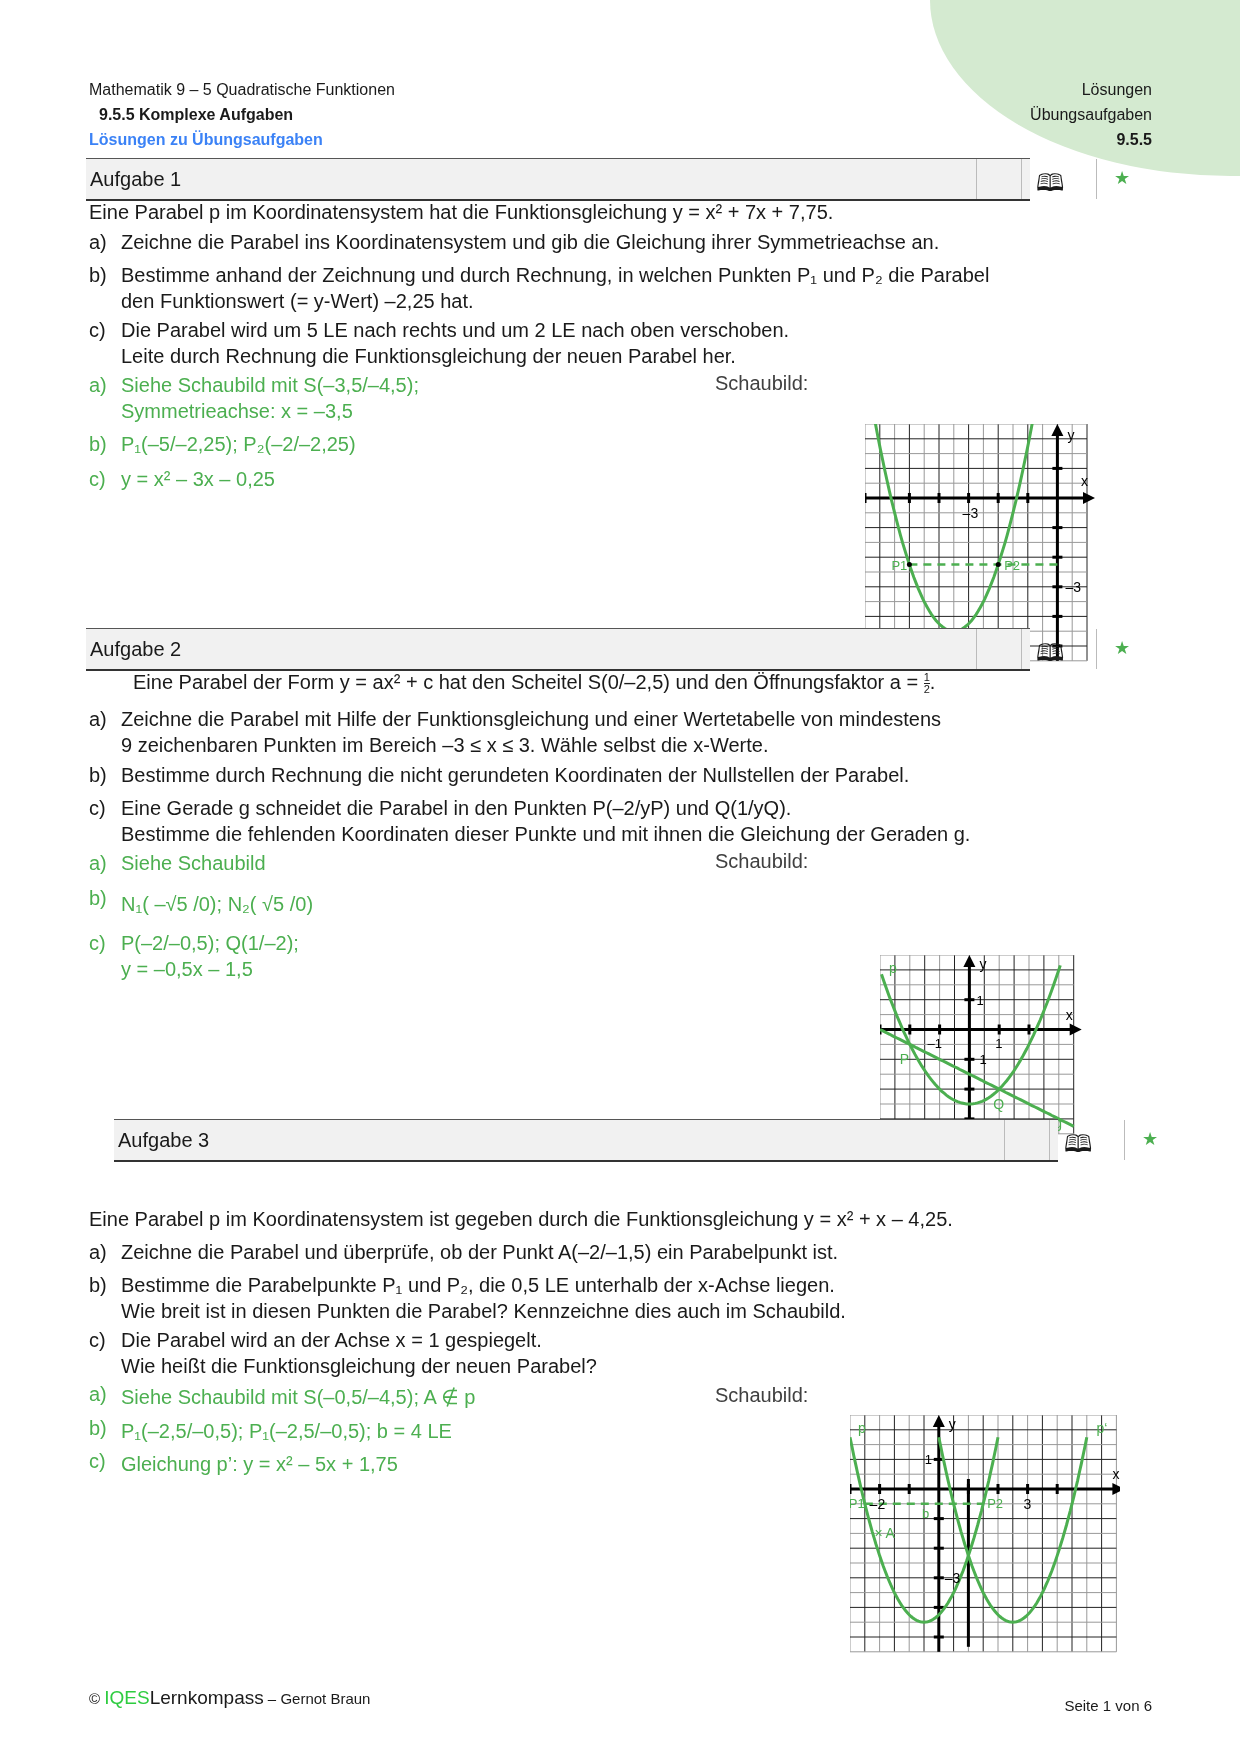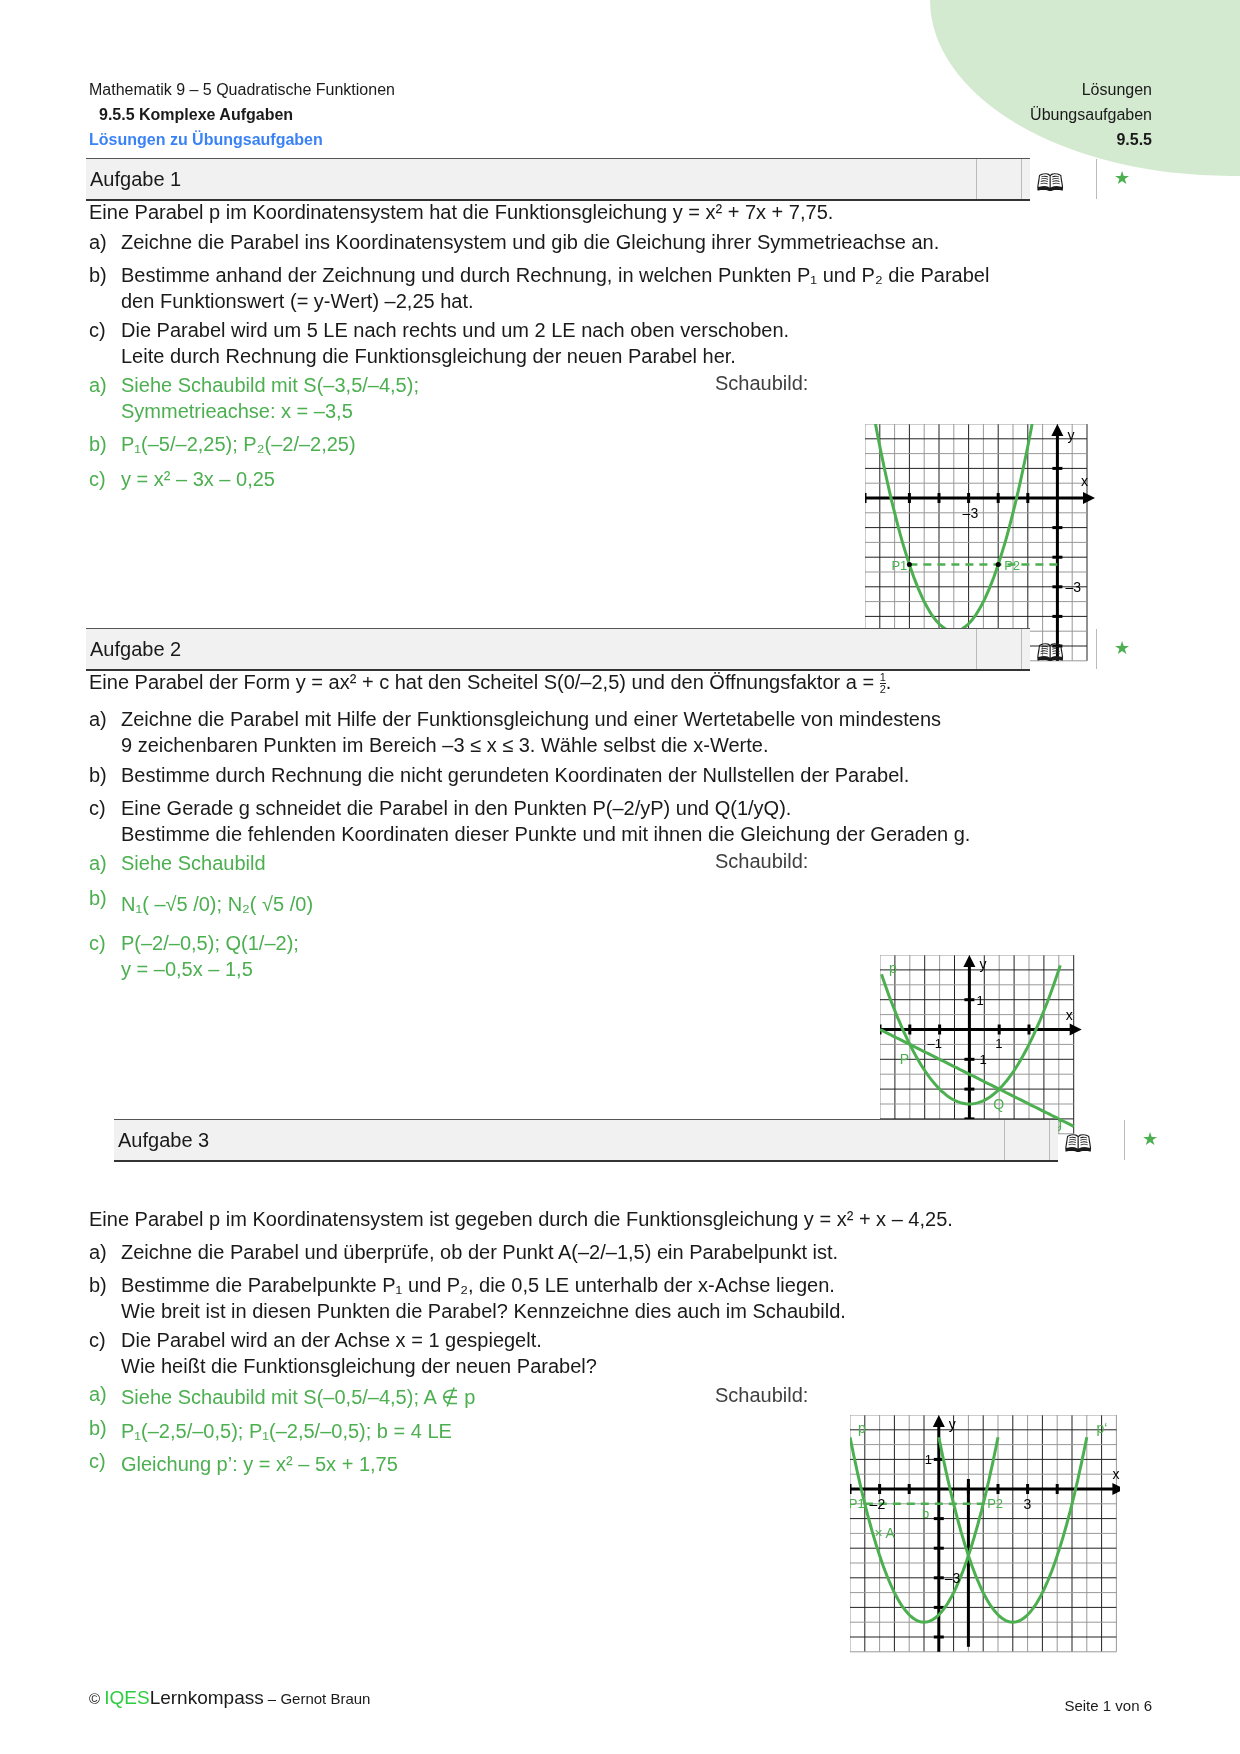--- a/index.html
+++ b/index.html
@@ -150,21 +150,21 @@
   </svg>
 
 <div class="task-bar" style="top:628px;">
   <span class="title">Aufgabe 2</span>
   <span class="sep" style="left:890px;"></span>
   <span class="sep" style="left:935px;"></span>
   <span class="sep" style="left:1010px;"></span>
   <span class="book">🕮</span>
   <span class="star">★</span>
 </div>
-<div class="txt" style="top:669px;">
+<div class="txt" style="top:669px;margin-left:44px;">
   <span>Eine Parabel der Form y = ax² + c  hat den Scheitel S(0/–2,5) und den Öffnungsfaktor a = </span><span class="frac"><span class="n">1</span><span>2</span></span>.
 </div>
 <div class="item" style="top:706px;">
   <span class="lbl">a)</span>
   <span class="body">Zeichne die Parabel mit Hilfe der Funktionsgleichung und einer Wertetabelle von mindestens</span>
   <span class="body" style="top:26px;">9 zeichenbaren Punkten im Bereich –3 ≤ x ≤ 3. Wähle selbst die x-Werte.</span>
 </div>
 <div class="item" style="top:762px;">
   <span class="lbl">b)</span>
   <span class="body">Bestimme durch Rechnung die nicht gerundeten Koordinaten der Nullstellen der Parabel.</span>

